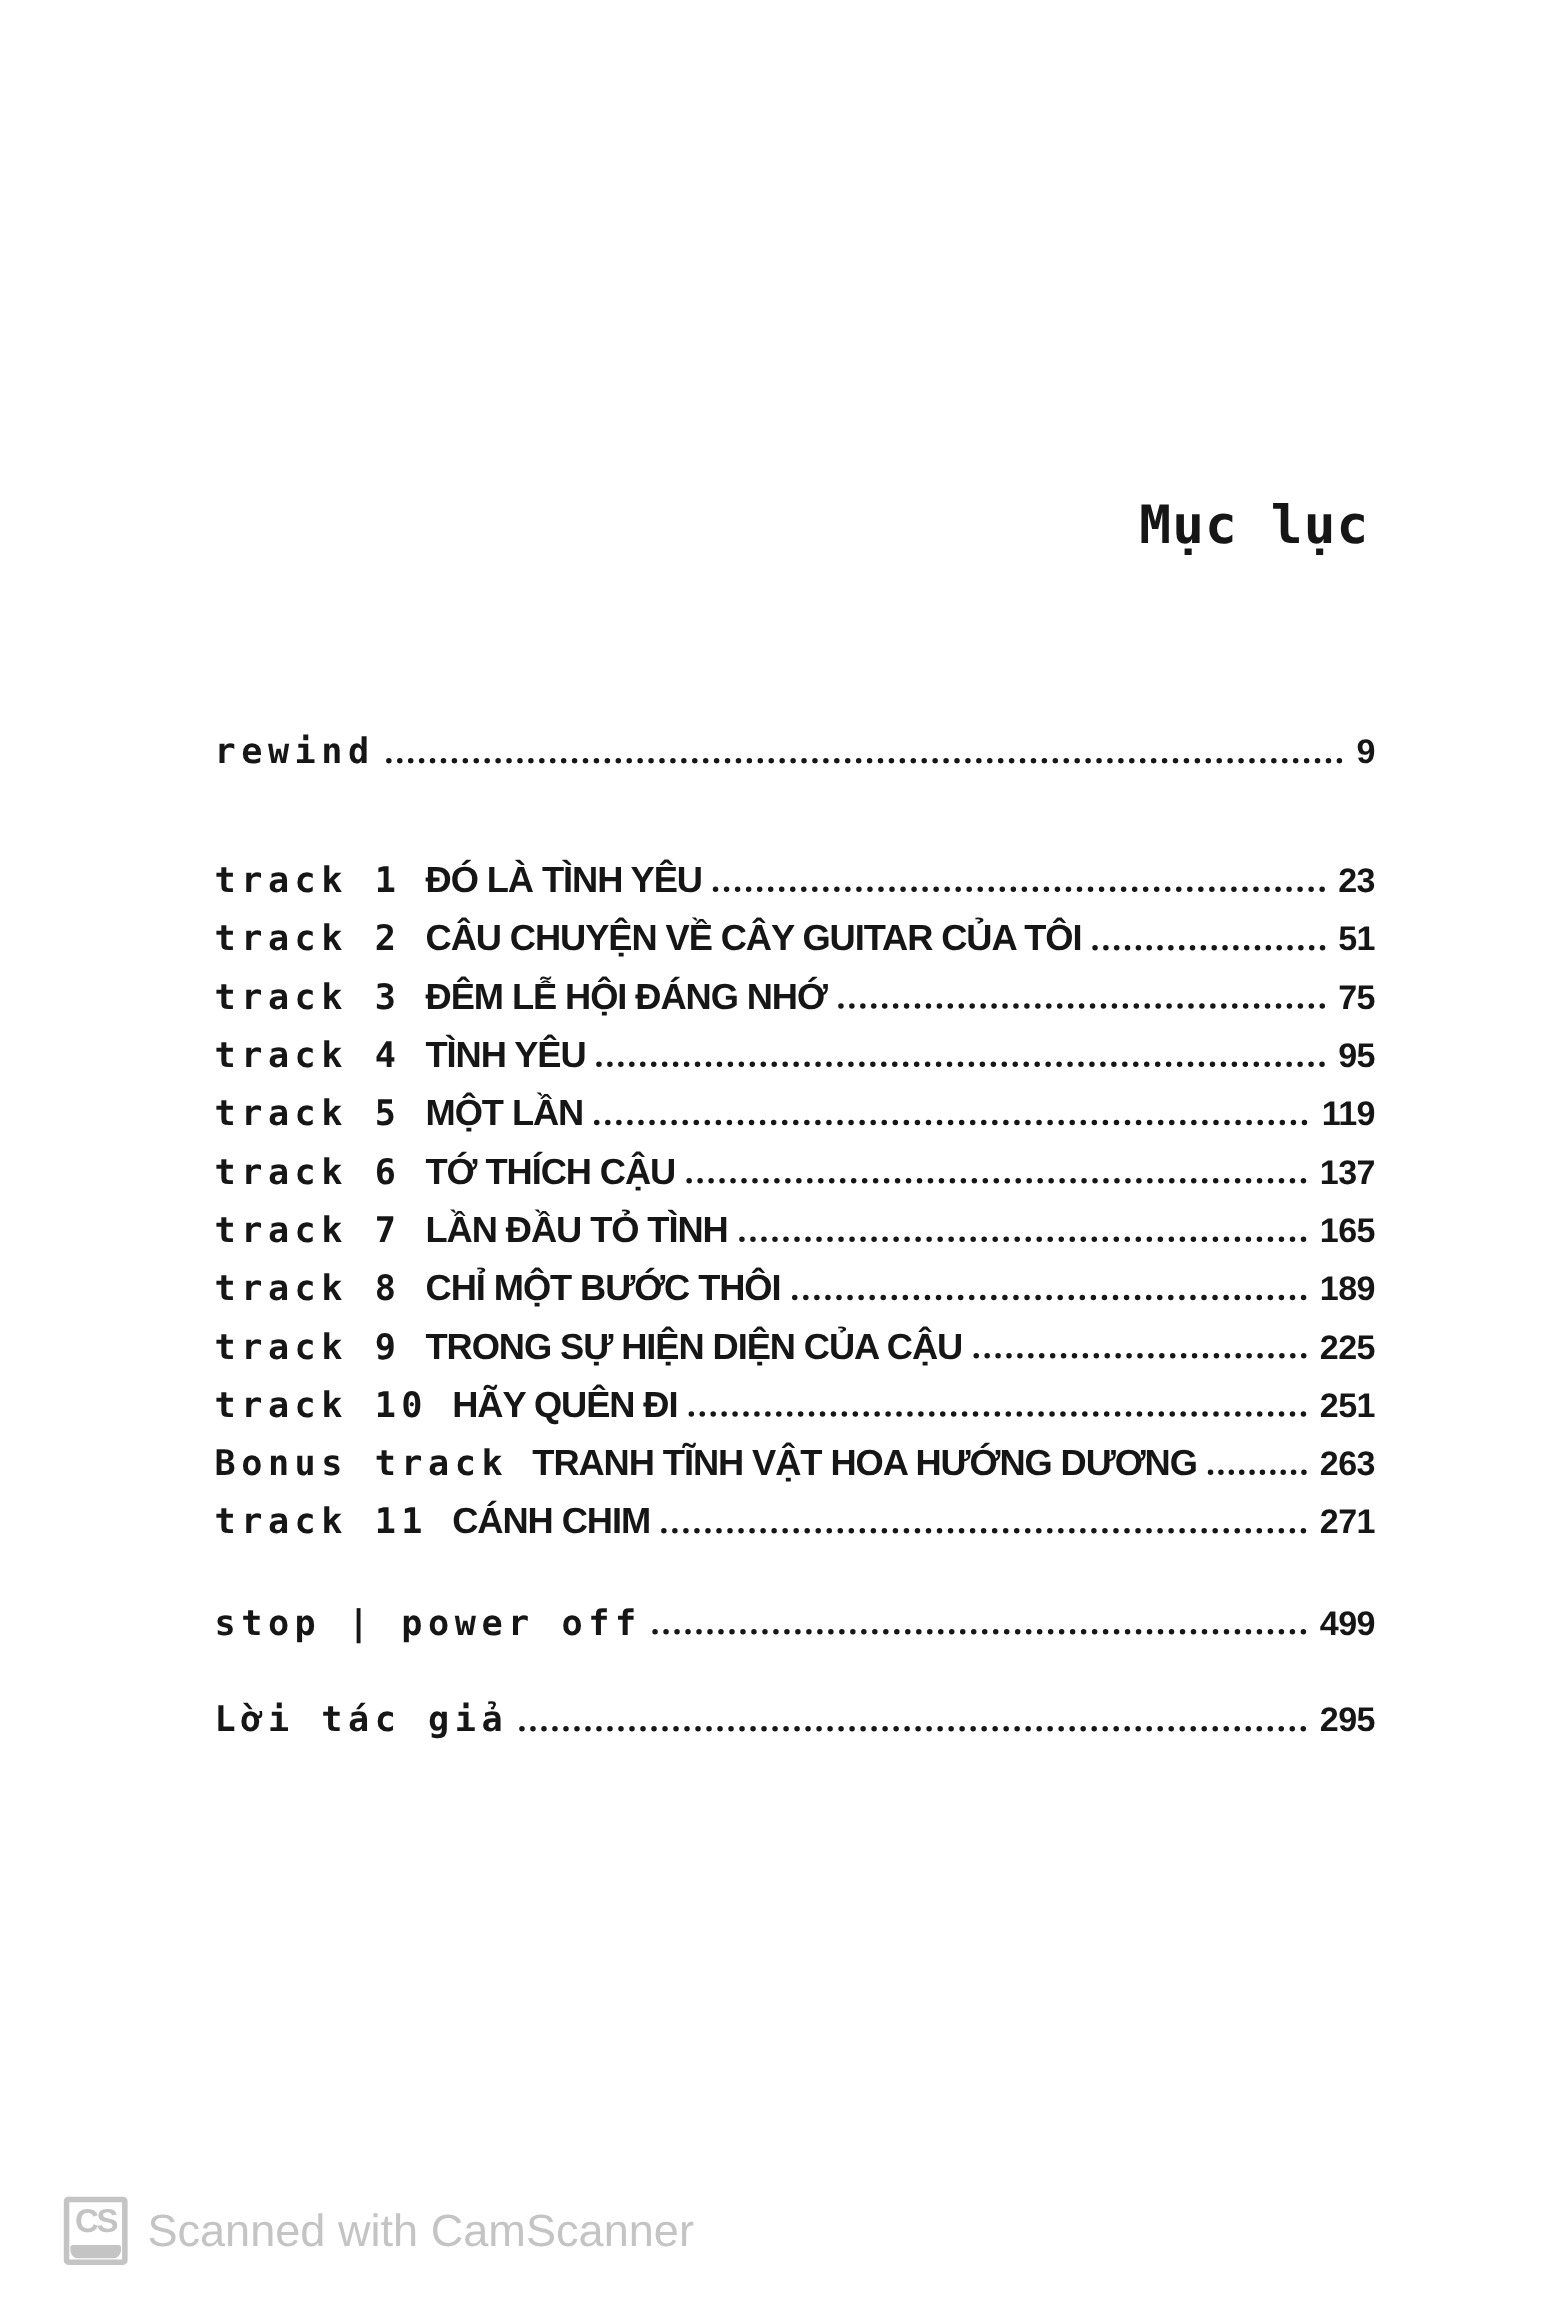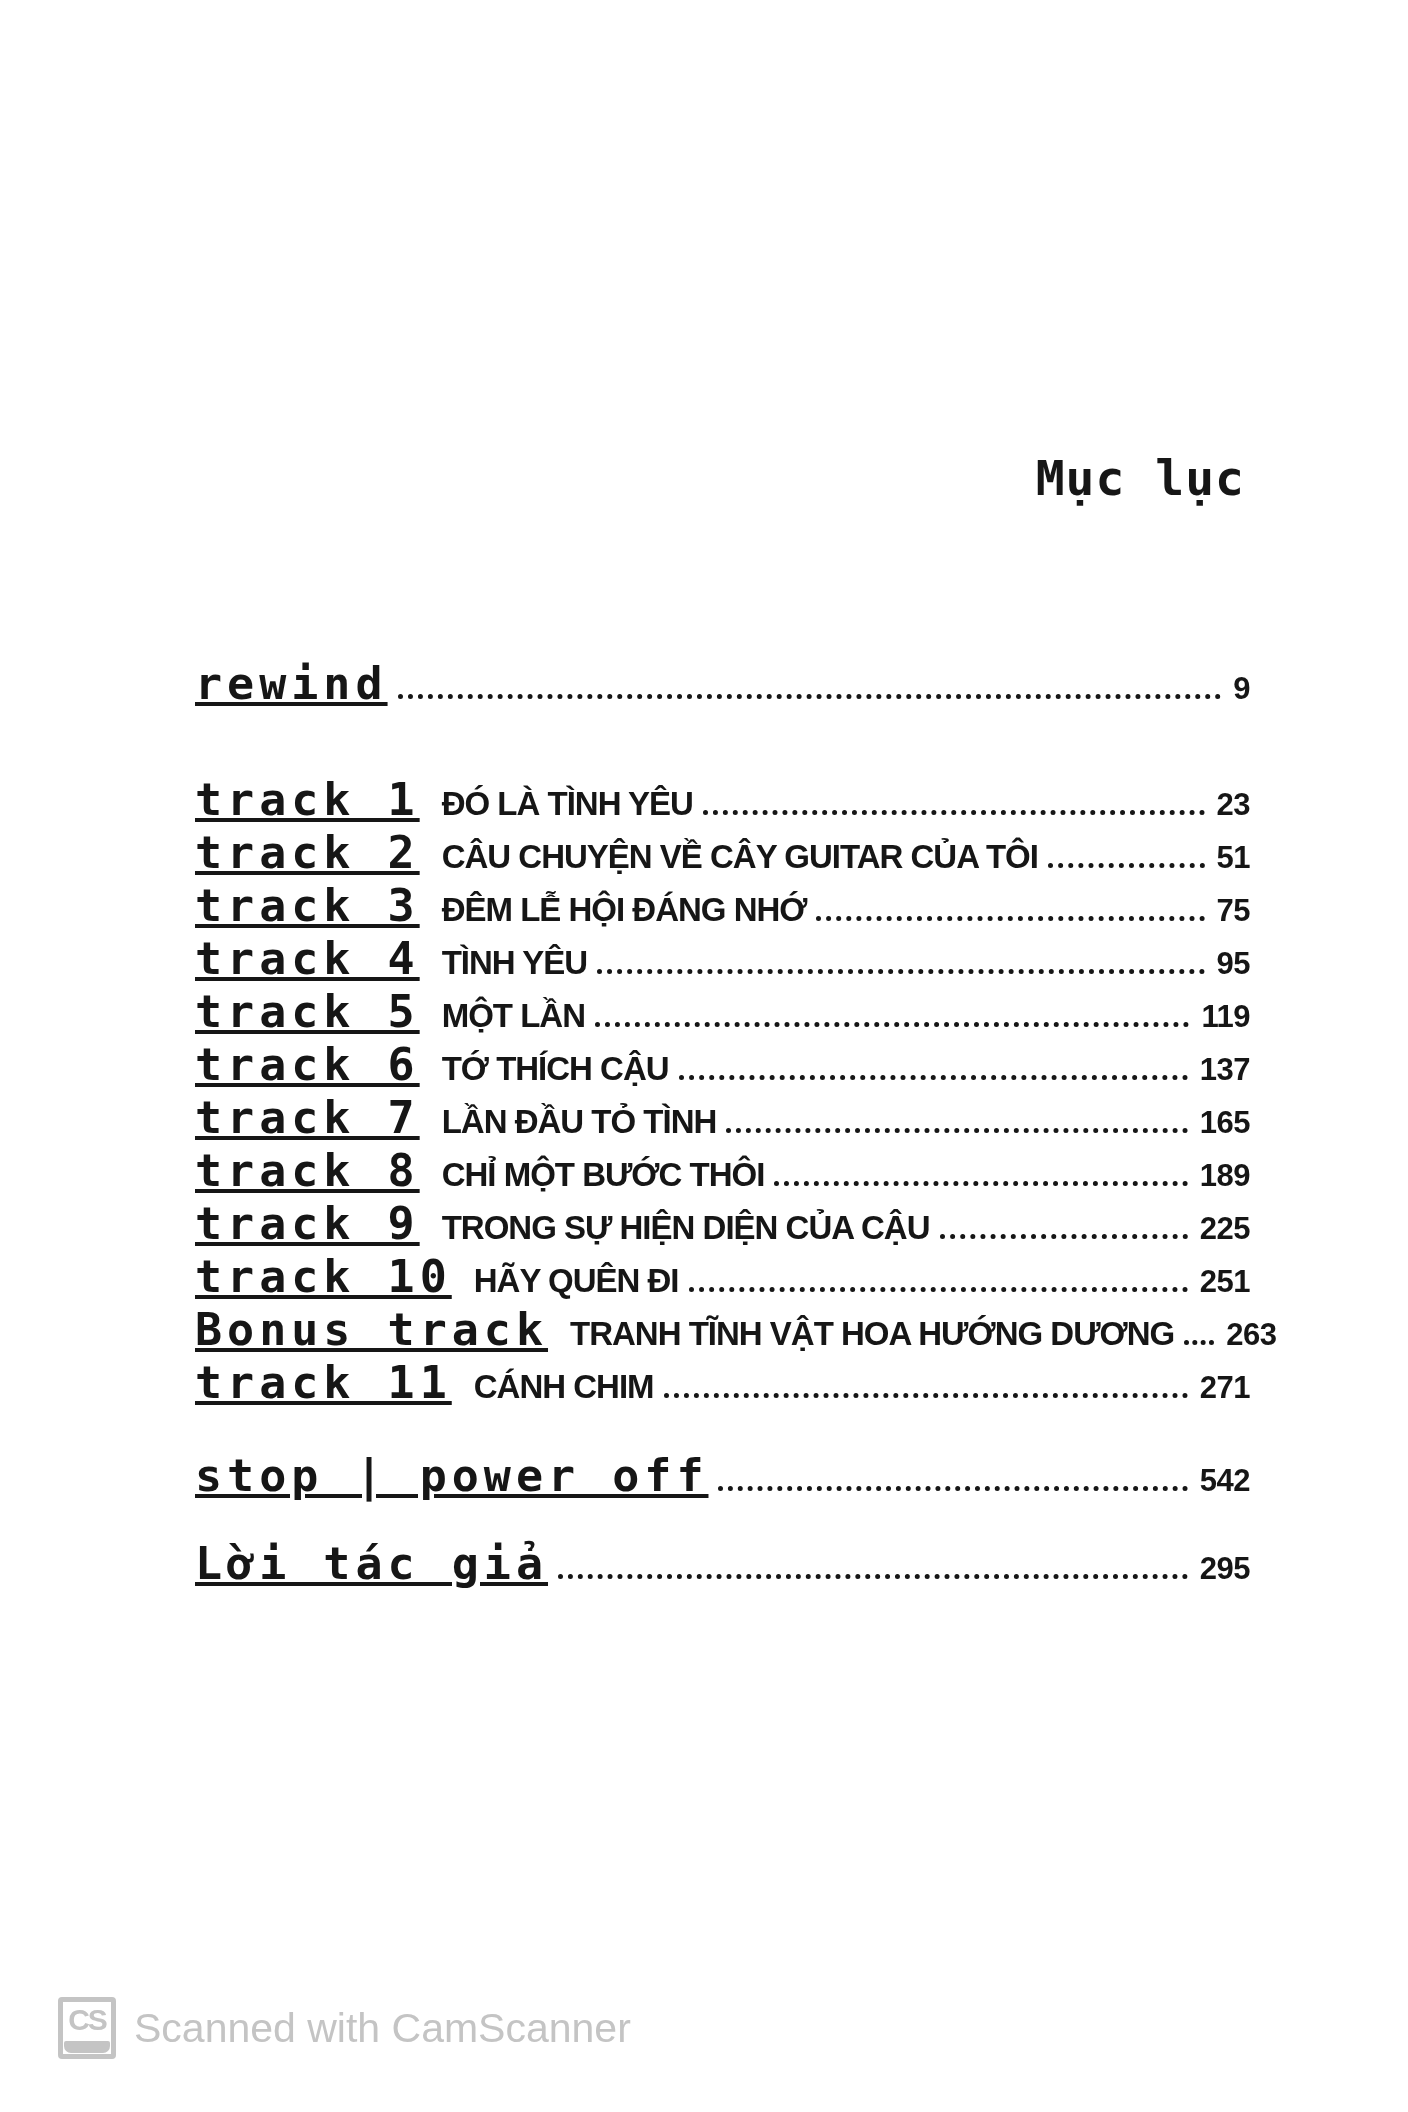--- a/index.html
+++ b/index.html
@@ -39,24 +39,23 @@
   .toc-row {
     display: flex;
     align-items: baseline;
     height: 53px;
     line-height: 53px;
     white-space: nowrap;
   }
   .mono-label {
     font-family: "DejaVu Sans Mono", "Liberation Mono", monospace;
     font-weight: bold;
-    font-size: 45px;
+    font-size: 32px;
     letter-spacing: 5px;
     white-space: pre;
-    text-decoration: underline;
   }
   .song-title {
     font-family: "Liberation Sans", "DejaVu Sans", sans-serif;
     font-weight: bold;
     font-size: 33px;
     letter-spacing: -1px;
     margin-left: 22px;
     white-space: nowrap;
   }
   .leader {
@@ -224,21 +223,21 @@
         <span class="leader"></span>
         <span class="page-num">271</span>
       </div>
 
     </div>
 
     <div class="stop-block">
       <div class="toc-row">
         <span class="mono-label">stop | power off</span>
         <span class="leader"></span>
-        <span class="page-num">542</span>
+        <span class="page-num">499</span>
       </div>
     </div>
 
     <div class="author-block">
       <div class="toc-row">
         <span class="mono-label">Lời tác giả</span>
         <span class="leader"></span>
         <span class="page-num">295</span>
       </div>
     </div>

